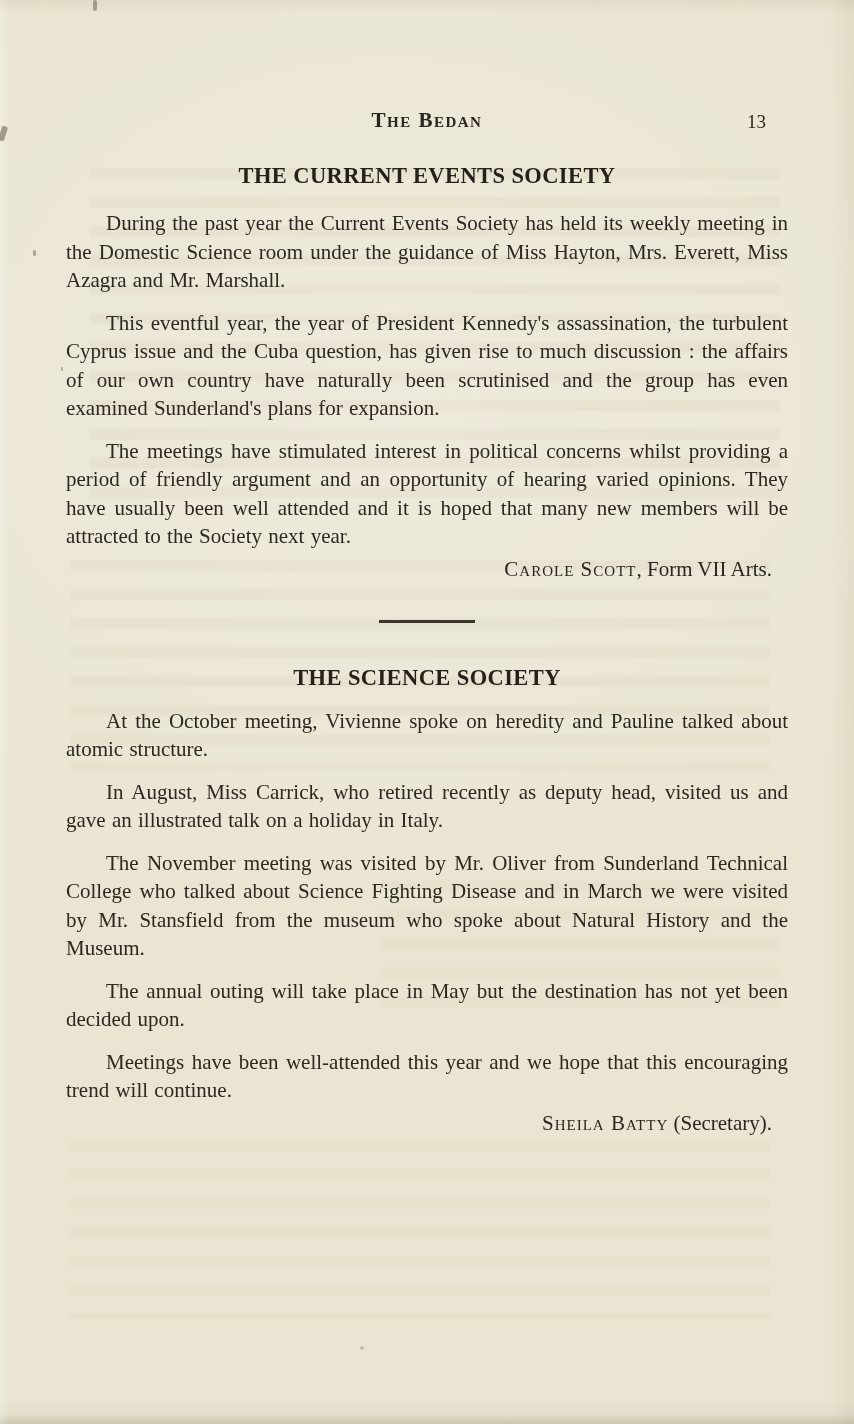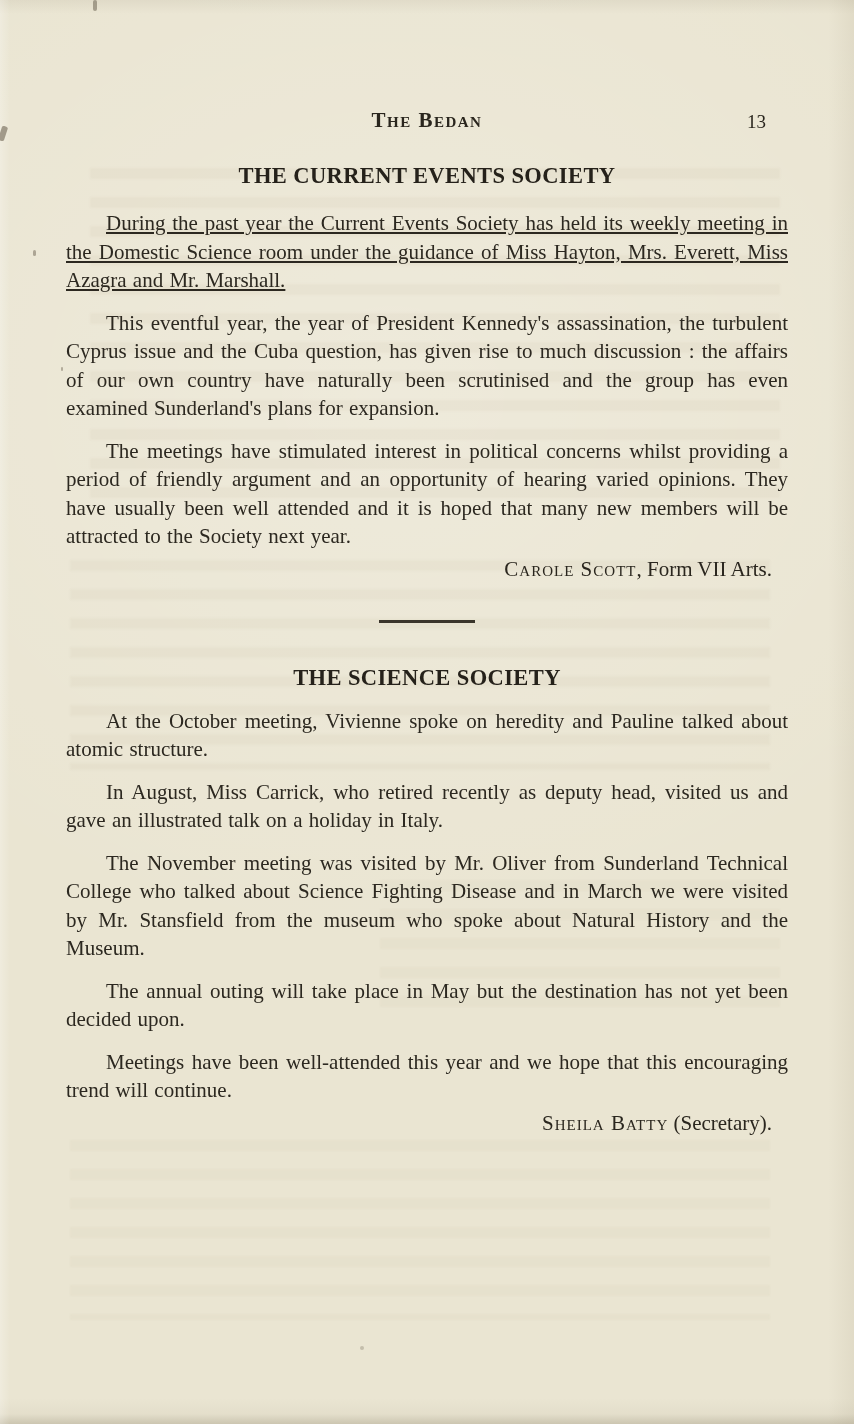--- a/index.html
+++ b/index.html
@@ -69,21 +69,20 @@
     margin: 14px 0 0 0;
     font-size: 21px;
     line-height: 28.5px;
     text-align: justify;
     text-indent: 40px;
     word-spacing: 1px;
     color: #2c2820;
   }
   .para.first-after-title {
     margin-top: 18px;
-    text-decoration: underline;
   }
   
   .signature {
     margin: 5px 0 0 0;
     font-size: 21px;
     line-height: 26px;
     text-align: right;
     padding-right: 16px;
     color: #2a261e;
   }

